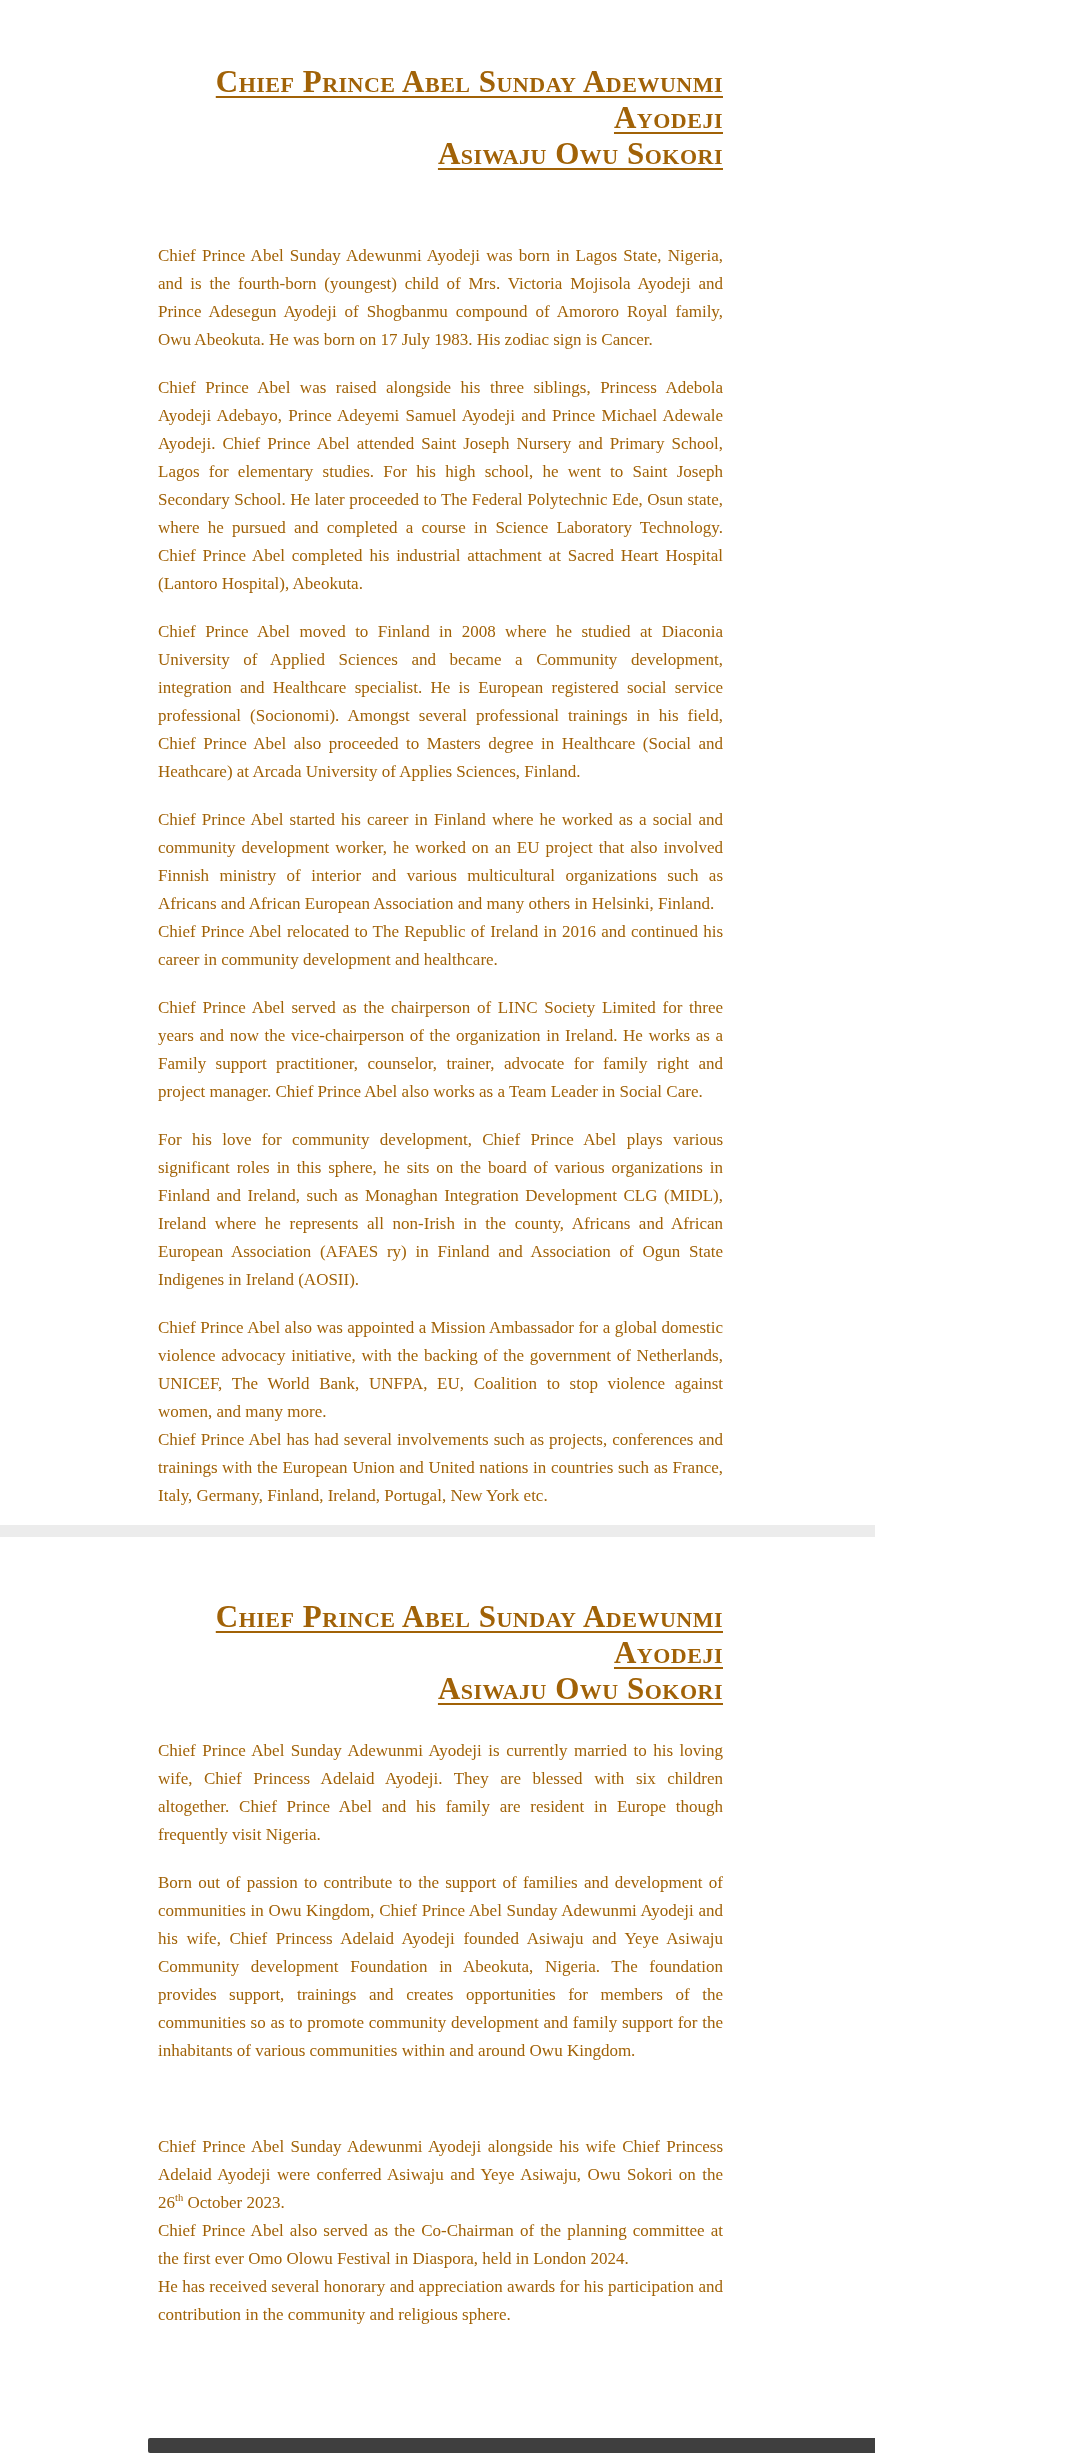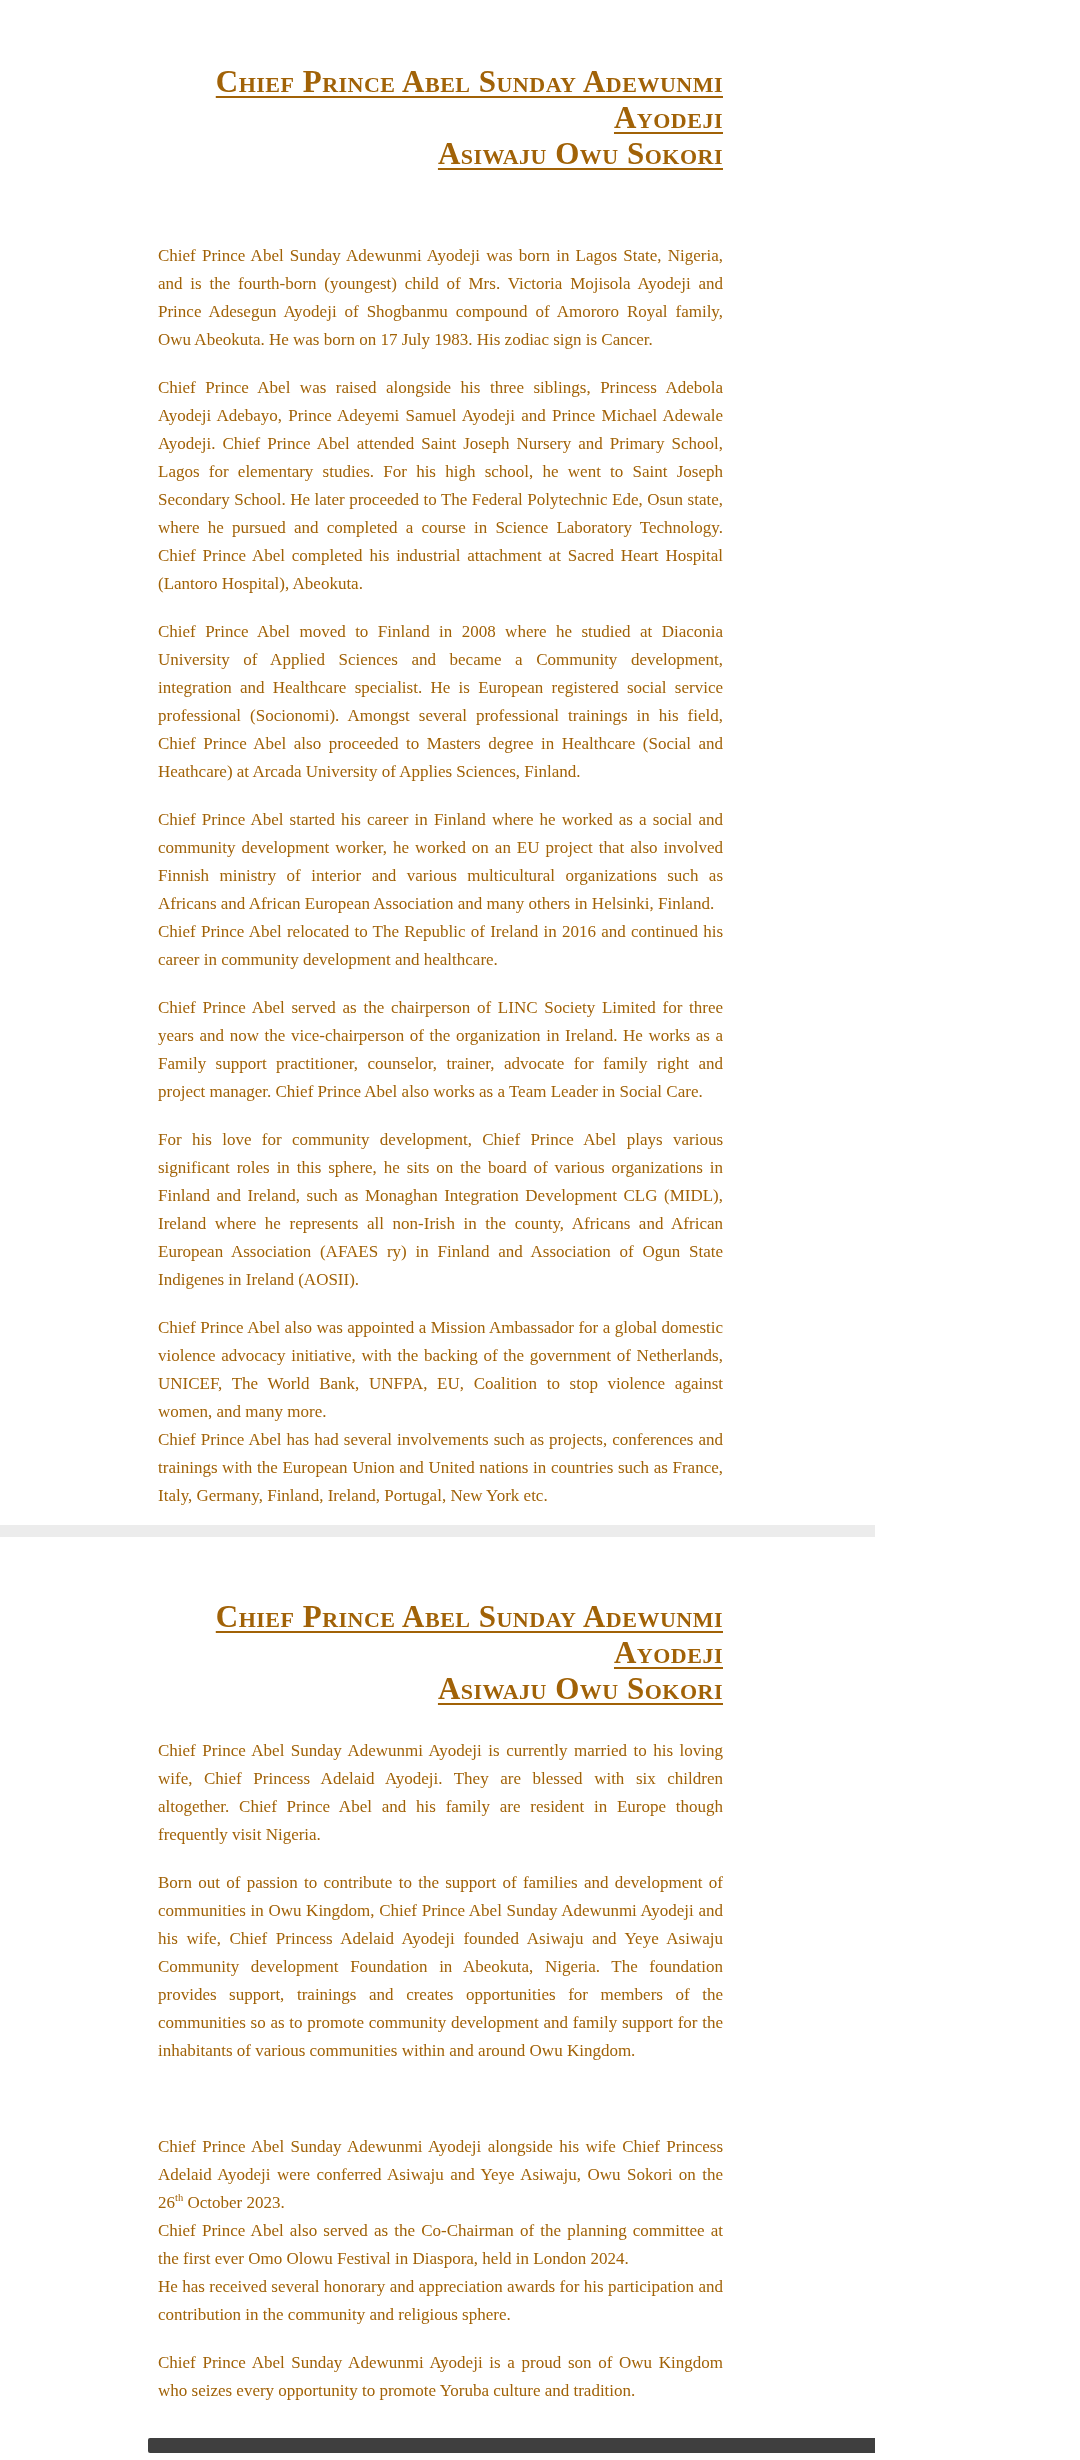--- a/index.html
+++ b/index.html
@@ -89,18 +89,17 @@
   <div class="page page-2">
     <div class="doc-title">
       <span class="title-line">Chief Prince Abel Sunday Adewunmi Ayodeji</span><br>
       <span class="title-line">Asiwaju Owu Sokori</span>
     </div>
     <p class="para first-p2">Chief Prince Abel Sunday Adewunmi Ayodeji is currently married to his loving wife, Chief Princess Adelaid Ayodeji. They are blessed with six children altogether. Chief Prince Abel and his family are resident in Europe though frequently visit Nigeria.</p>
     <p class="para">Born out of passion to contribute to the support of families and development of communities in Owu Kingdom, Chief Prince Abel Sunday Adewunmi Ayodeji and his wife, Chief Princess Adelaid Ayodeji founded Asiwaju and Yeye Asiwaju Community development Foundation in Abeokuta, Nigeria. The foundation provides support, trainings and creates opportunities for members of the communities so as to promote community development and family support for the inhabitants of various communities within and around Owu Kingdom.</p>
     <p class="para gap-large"><span>Chief Prince Abel Sunday Adewunmi Ayodeji alongside his wife Chief Princess Adelaid Ayodeji were conferred Asiwaju and Yeye Asiwaju, Owu Sokori on the 26</span><sup class="ordinal">th</sup><span> October 2023.
 Chief Prince Abel also served as the Co-Chairman of the planning committee at the first ever Omo Olowu Festival in Diaspora, held in London 2024.
 He has received several honorary and appreciation awards for his participation and contribution in the community and religious sphere.</span></p>
-    <p class="para">Chief Prince Abel Sunday Adewunmi Ayodeji is a proud son of Owu Kingdom who seizes every opportunity to promote Yoruba culture and tradition.</p>
   </div>
 
   <div class="bottom-scrollbar"></div>
 
 </div>
 
 </body></html>

